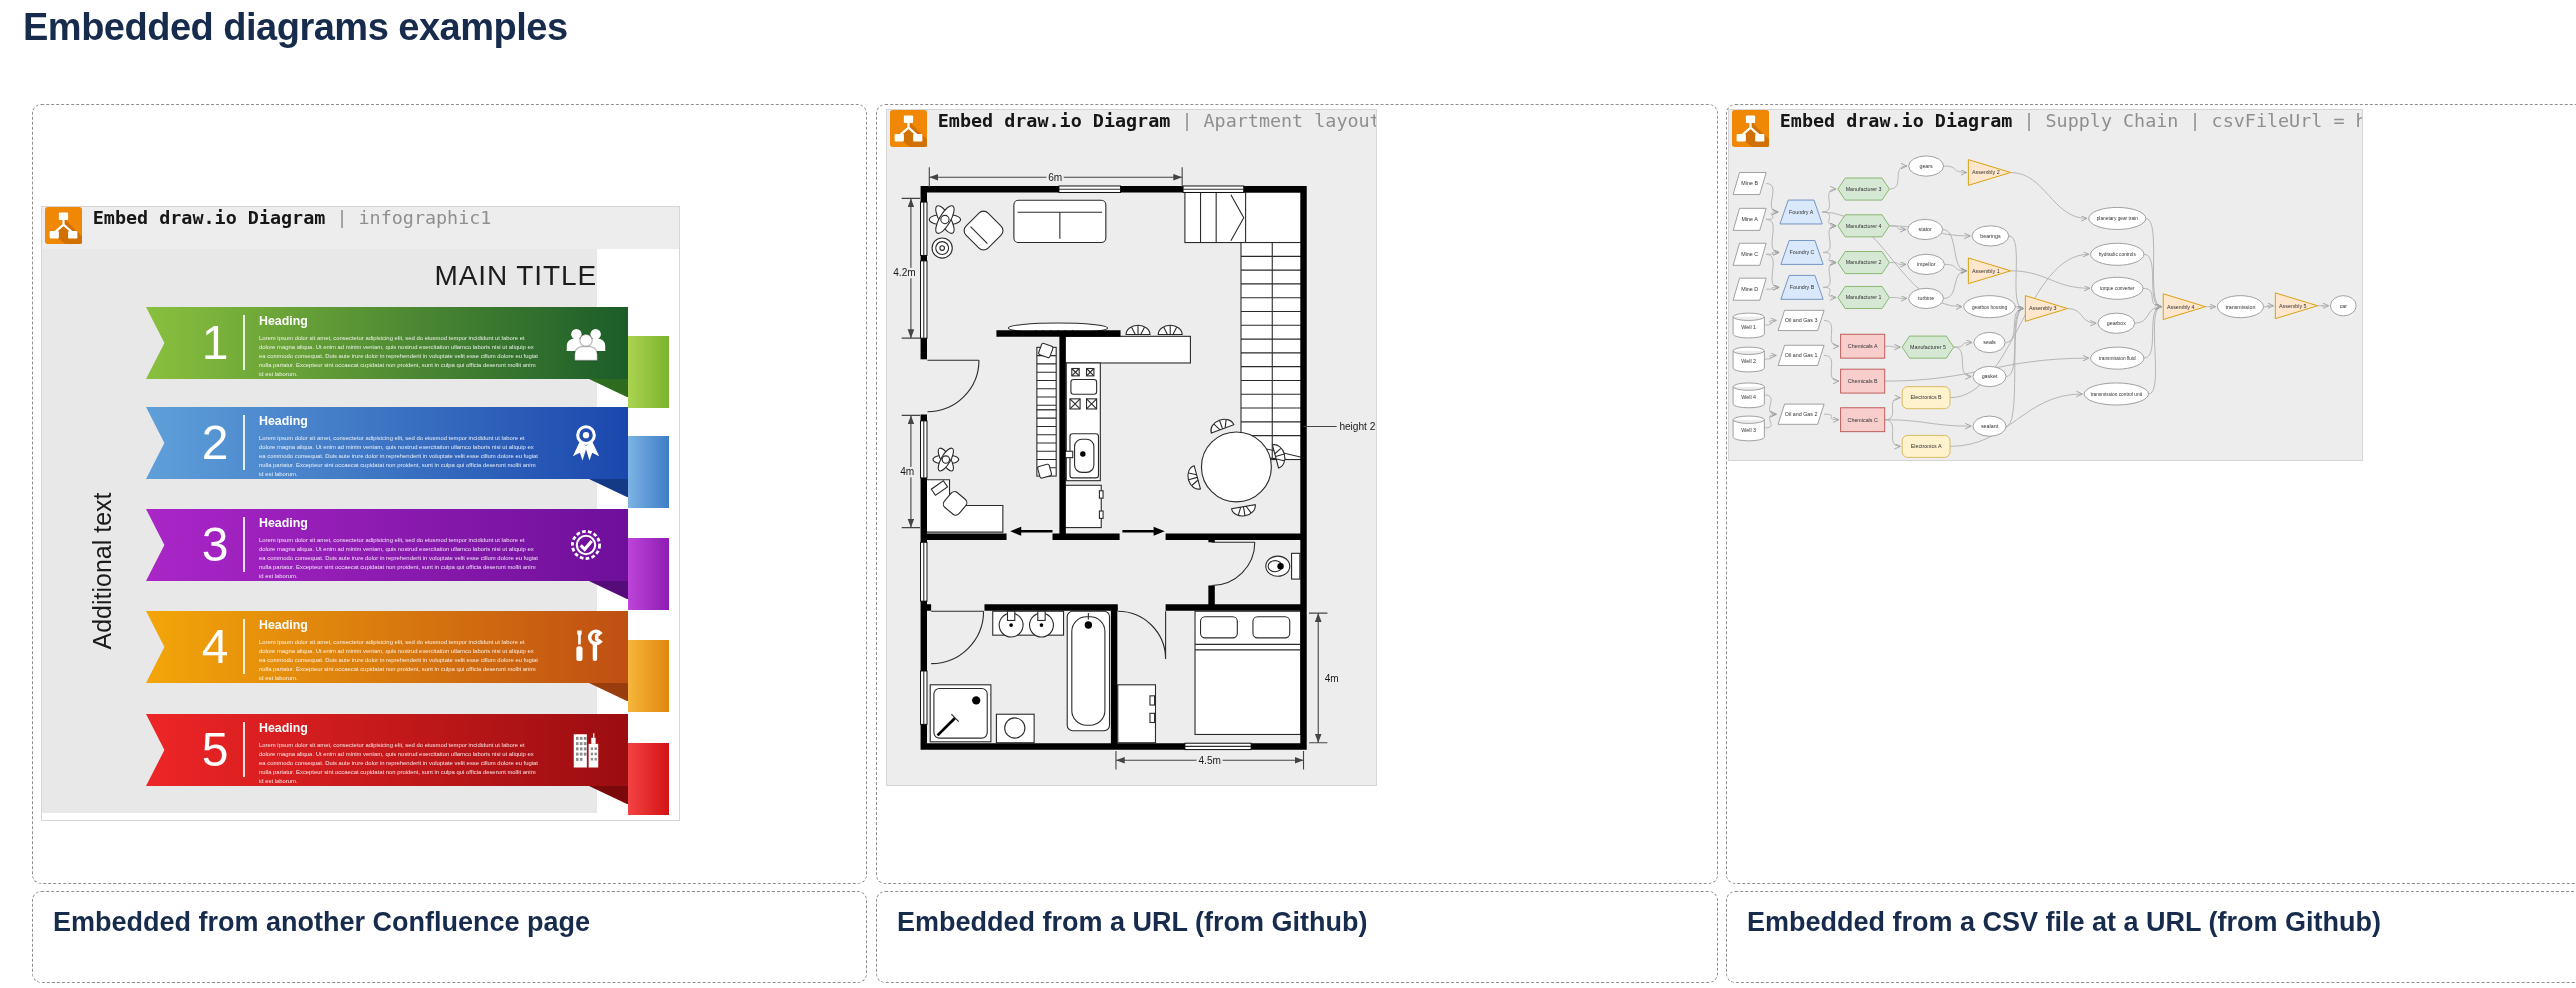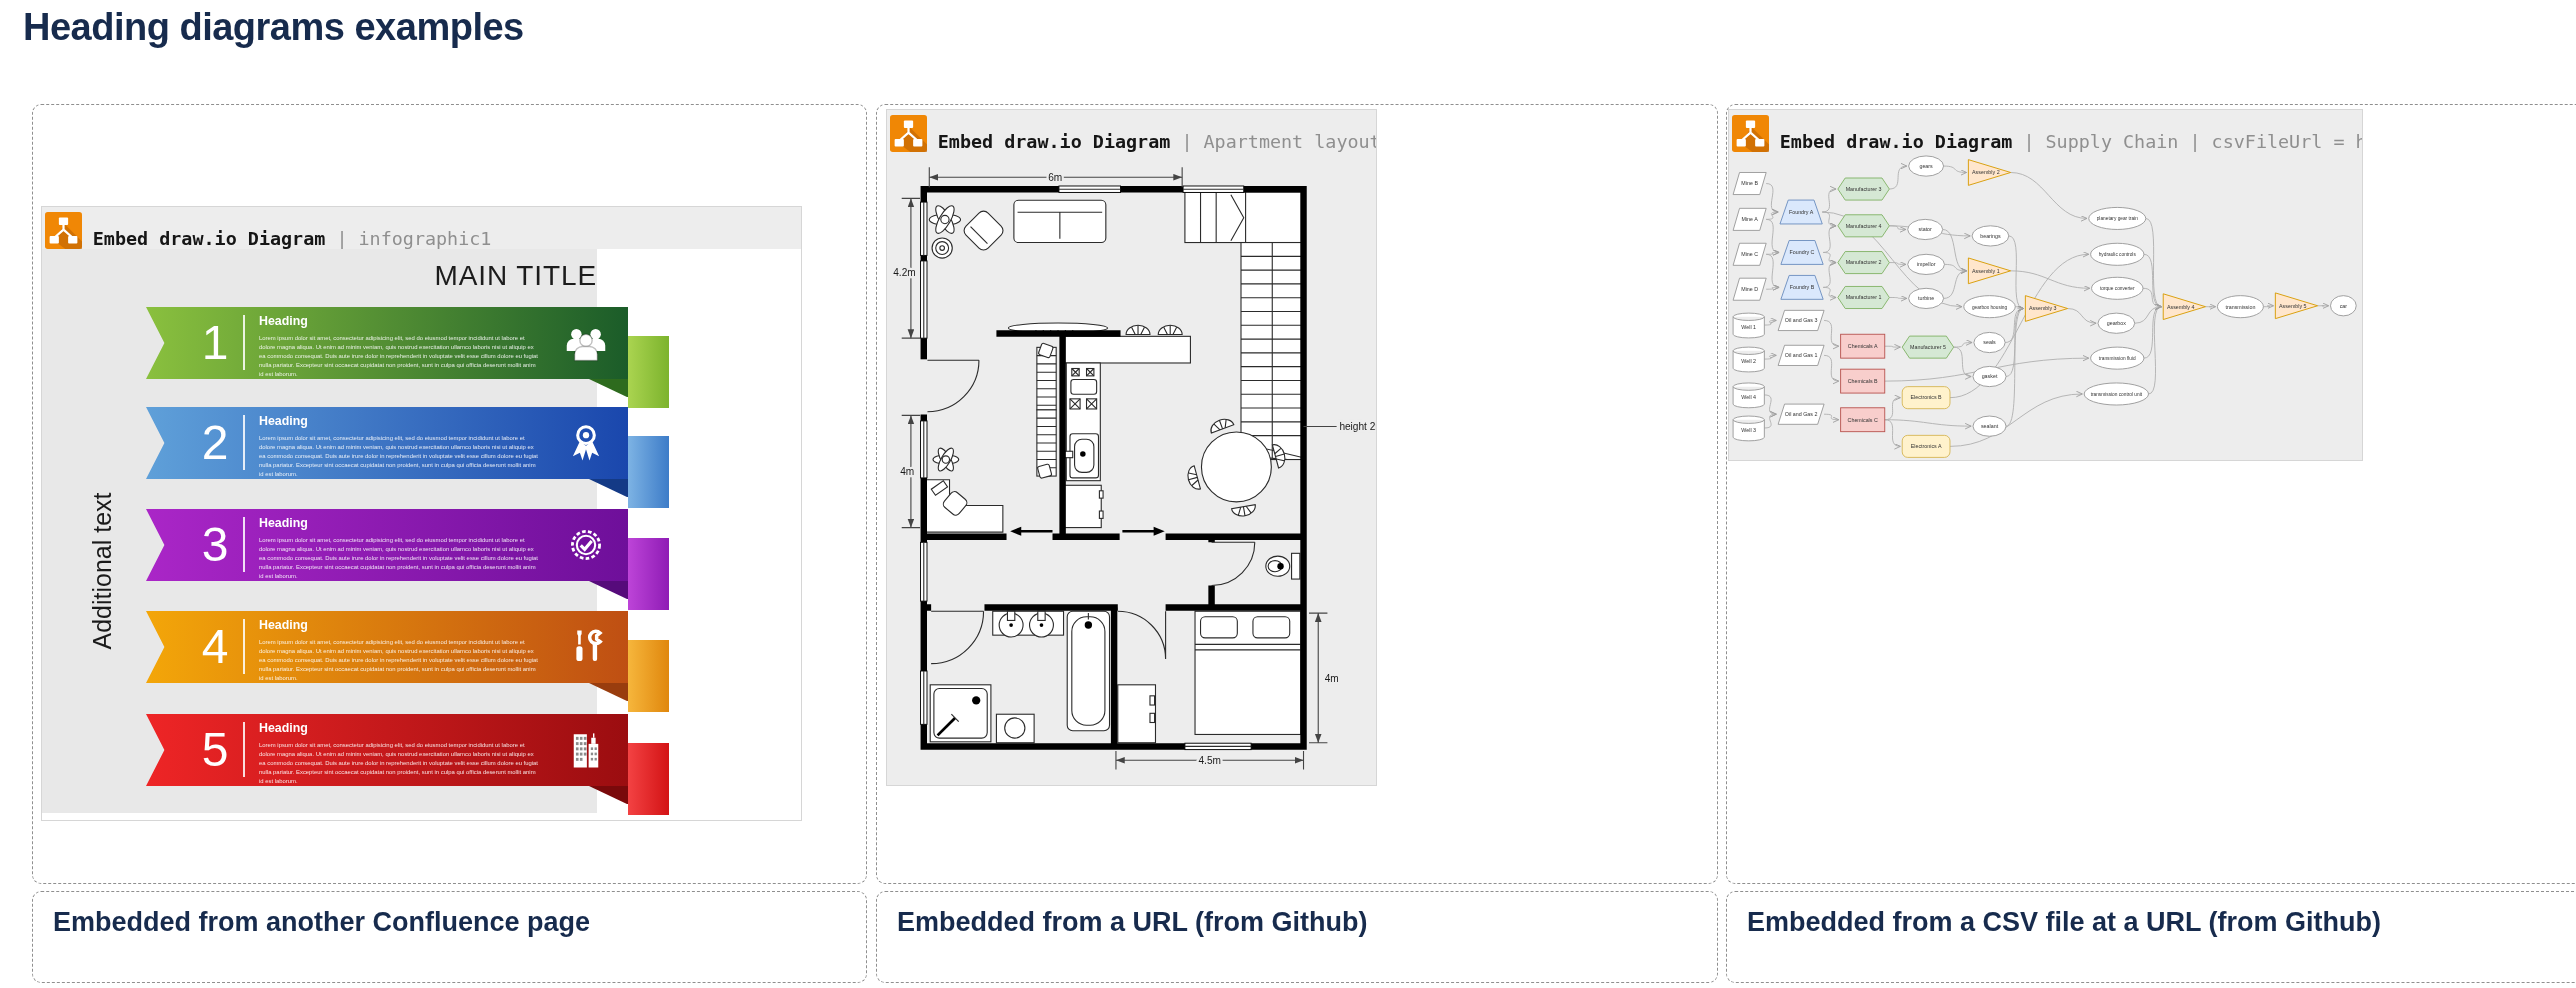--- a/index.html
+++ b/index.html
@@ -11,28 +11,28 @@
   .cell { position:absolute; border:1.8px dashed #8f8f8f; border-radius:9.2px; background:#fff; }
   .img-cell { top:104px; height:780px; }
   .cap-cell { top:891px; height:92px; }
   .col1 { left:32px;  width:835px; }
   .col2 { left:876px; width:842px; }
   .col3 { left:1726px; width:930px; }
   .caption { padding:14.7px 20px; font-size:27px; font-weight:700; color:#172B4D; }
 
   .embed { position:absolute; border:0.9px solid #d6d6d6; overflow:hidden; background:#ededed; }
   .embed-header { position:absolute; left:0; top:0; right:0; height:42px; background:#ededed;
-                  display:flex; align-items:flex-end; gap:11px; padding-left:2.8px;
+                  display:flex; align-items:flex-start; gap:11px; padding-left:2.8px;
                   font-family:"DejaVu Sans Mono", monospace; font-size:18.4px; white-space:nowrap; }
   .drawio-logo { width:37px; height:37px; flex:0 0 auto; }
   .hdr-b { font-weight:700; color:#161616; }
   .hdr-g { color:#8f8f8f; }
 
   
-  #embed-info { left:41px; top:206px; width:761px; height:615px; background:#fff; }
+  #embed-info { left:41px; top:206px; width:639px; height:615px; background:#fff; }
   .info-body { position:absolute; left:0; top:42px; width:639px; height:572px; background:#fff; }
   .ig-gray { position:absolute; left:0; top:0; width:555px; height:564px; background:#e8e8e8; }
   .ig-title { position:absolute; left:0; top:11px; width:555px; text-align:right;
               font-size:28px; font-weight:500; letter-spacing:0.9px; color:#1c1c1c; }
   .ig-side { position:absolute; left:60px; top:322px; transform:translate(-50%,-50%) rotate(-90deg);
              white-space:nowrap; font-size:25px; font-weight:500; color:#1a1a1a; }
   .ig-row { position:absolute; left:0; width:639px; height:120px; }
   .ig-banner { position:absolute; left:104px; top:0; width:482px; height:72px; z-index:2;
                clip-path:polygon(0 0,100% 0,100% 100%,0 100%,18.4px 50%); color:#fff; }
   .ig-tail { position:absolute; left:586px; top:29px; width:41px; height:72px; z-index:1; }
@@ -55,21 +55,21 @@
   .thinline { fill:none; stroke:#2b2b2b; stroke-width:1.2; }
   .wall { fill:none; stroke:#000; stroke-width:7; }
   .win  { fill:#fff; stroke:#000; stroke-width:1; }
   .dimline { stroke:#444; stroke-width:1.2; fill:none; }
   .dimtext { font-size:11px; fill:#1a1a1a; paint-order:stroke; stroke:#ededed; stroke-width:5px; }
 </style>
 </head>
 <body>
 
 <div class="page">
-  <h1 class="page-title">Heading diagrams examples</h1>
+  <h1 class="page-title">Embedded diagrams examples</h1>
 
   <div class="cell img-cell col1"></div>
   <div class="cell img-cell col2"></div>
   <div class="cell img-cell col3"></div>
 
   <div class="cell cap-cell col2">
     <div class="caption">Embedded from a URL (from Github)</div>
   </div>
   <div class="cell cap-cell col1">
     <div class="caption">Embedded from another Confluence page</div>

